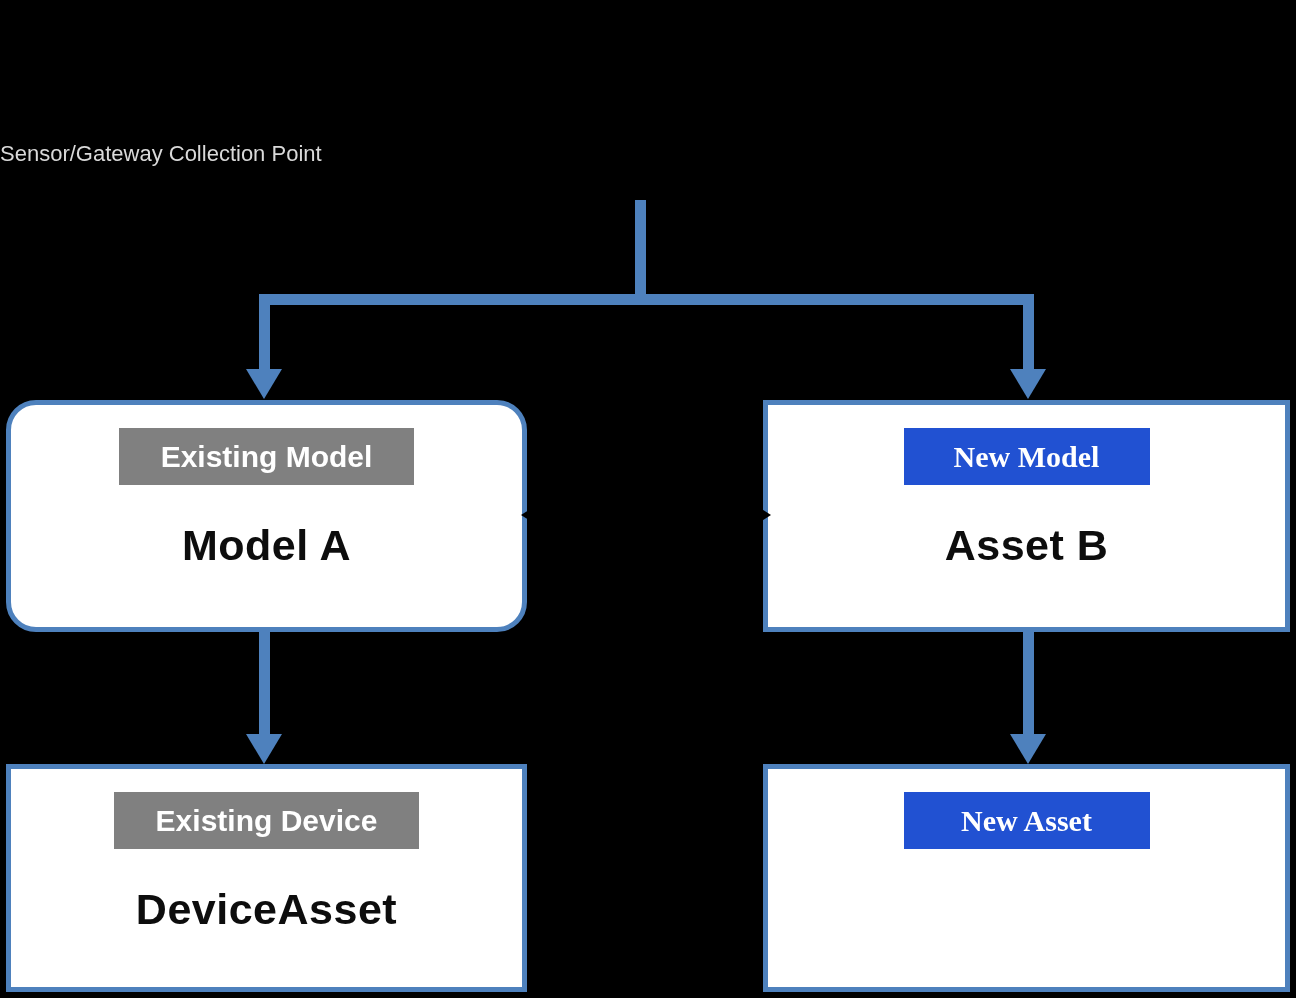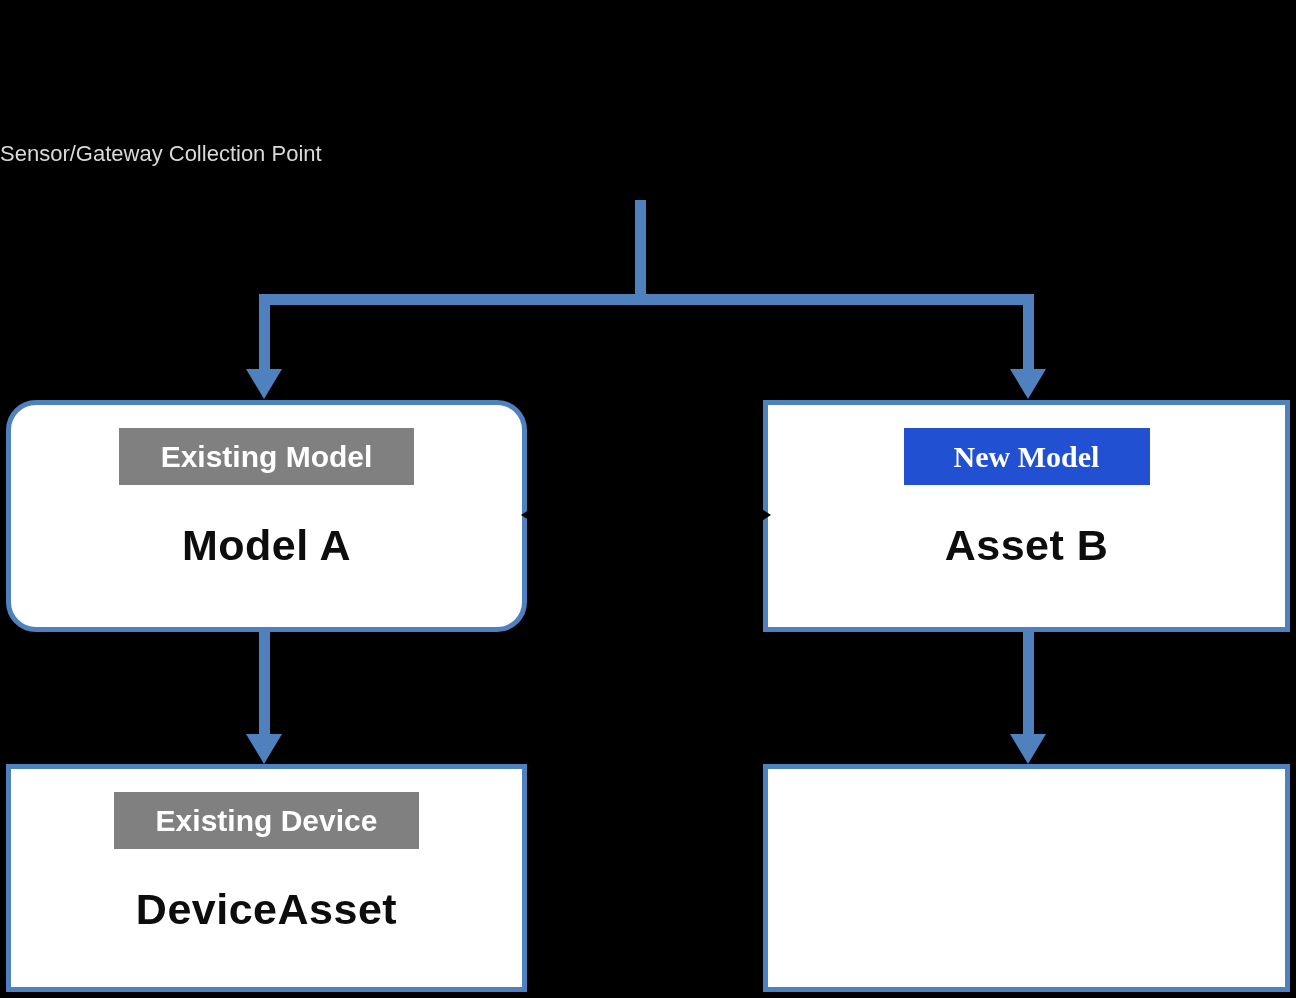--- a/index.html
+++ b/index.html
@@ -130,15 +130,16 @@
   <div class="hidden-link"></div>
   <div class="hidden-link-head hl-left"></div>
   <div class="hidden-link-head hl-right"></div>
 
   <div class="node node-asset-a">
     <div class="badge badge-existing">Existing Device</div>
     <div class="node-label">DeviceAsset</div>
   </div>
 
   <div class="node node-asset-b">
+    <div class="badge badge-new">New Asset</div>
   </div>
 
 </div>
 
 </body></html>

